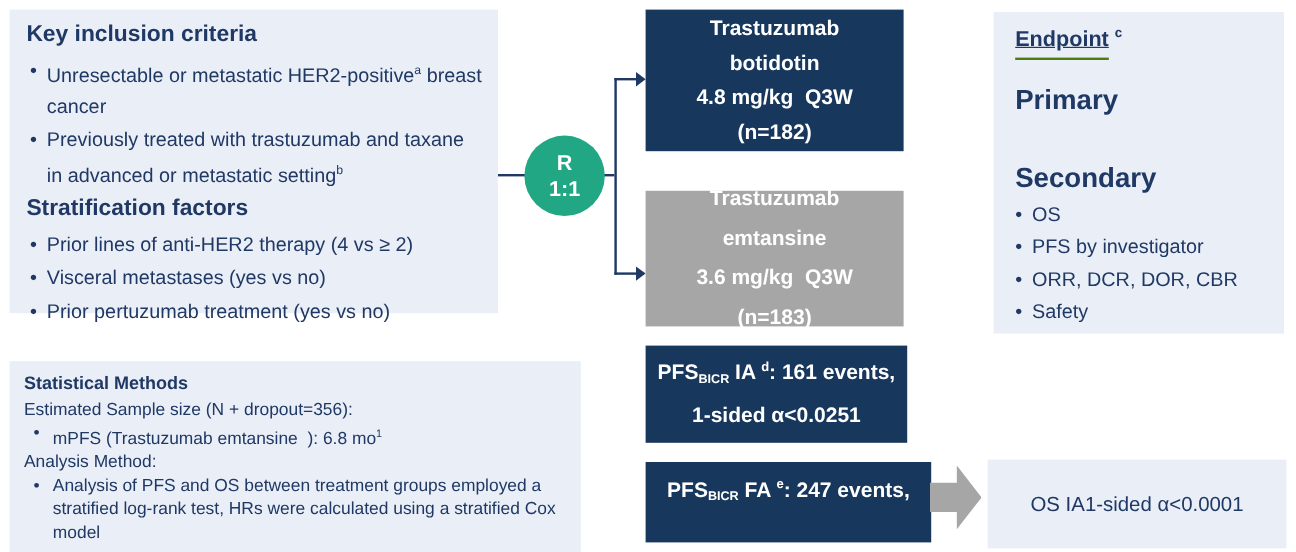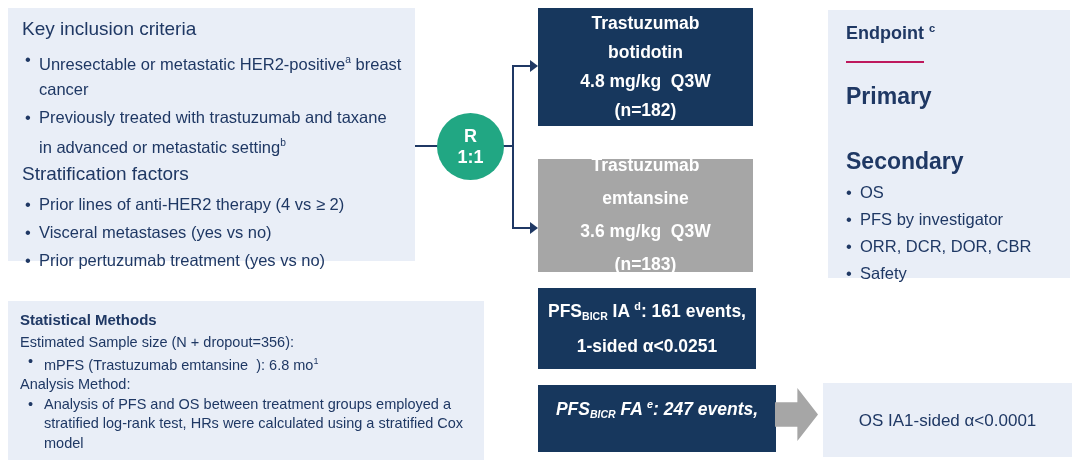--- a/index.html
+++ b/index.html
@@ -4,21 +4,21 @@
 <style>
   html,body { margin:0; padding:0; background:#ffffff; }
   .page {
     position:relative; width:1080px; height:460px; background:#ffffff;
     font-family:"Liberation Sans", sans-serif; color:#1F3864; overflow:hidden;
   }
   .panel { position:absolute; background:#E9EEF7; box-sizing:border-box; }
 
   
   #inclusion-panel { left:8px; top:8px; width:407px; height:253px; padding:10px 12px 8px 14px; }
-  .panel-title { font-size:19px; font-weight:normal; margin-bottom:7px; }
+  .panel-title { font-size:19px; font-weight:bold; margin-bottom:7px; }
   .body-text { font-size:16.5px; line-height:25px; }
   .bullet { position:relative; padding-left:17px; margin-bottom:3px; }
   .bullet::before { content:"•"; position:absolute; left:3px; }
 
   
   #stat-panel { left:8px; top:301px; width:476px; height:172px; padding:9px 10px 6px 12px; font-size:14.5px; line-height:19.5px; }
   #stat-panel .stat-title { font-size:15px; font-weight:bold; margin-bottom:3px; }
   .stat-bullet { position:relative; padding-left:24px; }
   .stat-bullet::before { content:"•"; position:absolute; left:8px; }
 
@@ -38,36 +38,36 @@
   .navy-box { position:absolute; background:#17375D; color:#ffffff; font-weight:bold;
               font-size:17.5px; text-align:center; box-sizing:border-box; }
   #arm-top { left:538px; top:8px; width:215px; height:118px; display:flex; flex-direction:column;
              justify-content:center; line-height:29px; }
   #arm-bottom { position:absolute; left:538px; top:159px; width:215px; height:113px; background:#A6A6A6; }
   #arm-bottom .spill-text { position:absolute; left:0; top:-10px; width:100%; text-align:center;
              color:#ffffff; font-weight:bold; font-size:17.5px; line-height:33px; }
 
   
   #pfs-ia-box { left:538px; top:288px; width:218px; height:81px; overflow:hidden; padding-top:3px; line-height:30px; }
-  #pfs-fa-box { left:538px; top:385px; width:238px; height:67px; overflow:hidden; padding-top:5px; line-height:29px;font-style:italic; }
+  #pfs-fa-box { left:538px; top:385px; width:238px; height:67px; overflow:hidden; padding-top:5px; line-height:29px; }
   .sub { font-size:60%; vertical-align:-3px; font-weight:bold; }
   .sup { font-size:62%; vertical-align:super; }
 
   
   #block-arrow { position:absolute; left:775px; top:388px; width:43px; height:53px; background:#A6A6A6;
      clip-path:polygon(0 27%, 52% 27%, 52% 0, 100% 50%, 52% 100%, 52% 73%, 0 73%); }
 
   
   #os-ia-box { left:823px; top:383px; width:249px; height:74px; display:flex; flex-direction:row;
      align-items:center; justify-content:center; font-size:17px; line-height:27px; }
 
   
   #endpoints-panel { left:828px; top:10px; width:242px; height:268px; padding:12px 14px 10px 18px; }
   #endpoints-panel .ep-title { font-size:18px; font-weight:bold; }
-  #endpoints-panel .ep-title .underlined { display:inline-block; border-bottom:2px solid #be185d; padding-bottom:17px; }
+  #endpoints-panel .ep-title .underlined { display:inline-block; border-bottom:2px solid #4d7c0f; padding-bottom:5px;text-decoration:underline; }
   .ep-section { font-size:23px; font-weight:bold; margin-top:20px; margin-bottom:4px; }
   .ep-bullet { position:relative; padding-left:14px; font-size:16.5px; line-height:27px; }
   .ep-bullet::before { content:"•"; position:absolute; left:0; }
   .ep-bullet.primary { padding-left:18px; }
   .ep-bullet.primary::before { left:4px; }
   .gap { height:14px; }
 </style>
 </head>
 <body>
 

